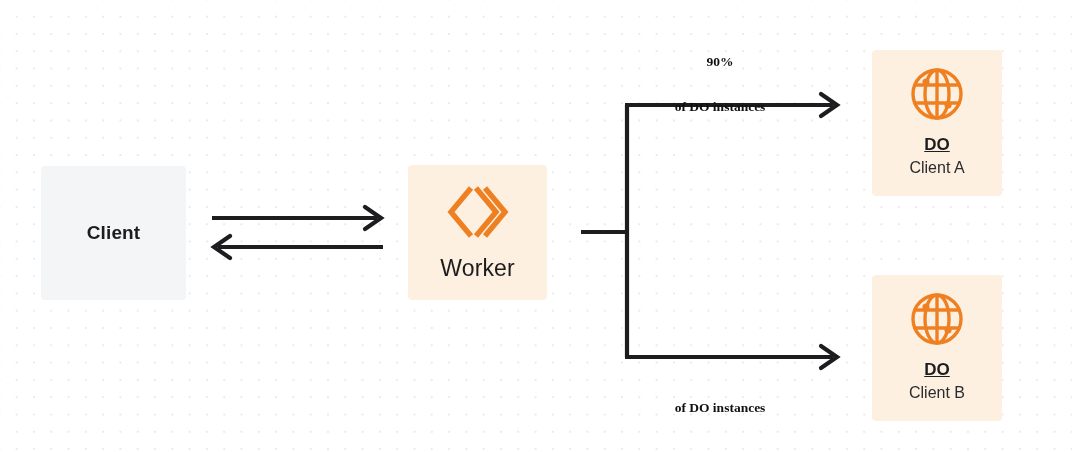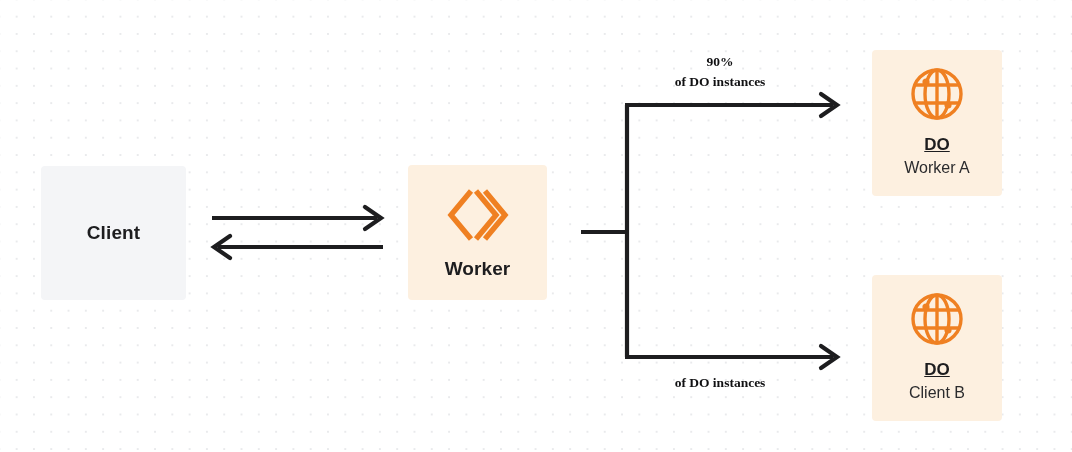--- a/index.html
+++ b/index.html
@@ -65,22 +65,22 @@
     top: 165px;
     width: 139px;
     height: 135px;
     background-color: #fdf0e0;
   }
   .worker-icon {
     margin-bottom: 14px;
     line-height: 0;
   }
   .worker-label {
-    font-size: 19px;
-    font-weight: bold;
+    font-size: 23px;
+    font-weight: normal;
     color: #1d1d1f;
     letter-spacing: 0.1px;
   }
 
   
   .do-node {
     left: 872px;
     width: 130px;
     height: 146px;
     background-color: #fdf0e0;
@@ -121,21 +121,21 @@
     left: 640px;
     top: 52px;
     width: 160px;
   }
   #label-bottom {
     left: 640px;
     top: 373px;
     width: 160px;
   }
   .edge-label .pct { display: block; }
-  .edge-label .sub { display: block; }
+  .edge-label .sub { display: block; margin-top: 25px; }
 </style>
 </head>
 <body>
 
 <div id="diagram-canvas">
 
   <svg class="svg-layer" viewBox="0 0 1072 452" xmlns="http://www.w3.org/2000/svg">
 
     <g>
       <line x1="212" y1="218" x2="377" y2="218" stroke="#1d1d1f" stroke-width="4.2" stroke-linecap="butt"></line>
@@ -191,21 +191,21 @@
           <ellipse cx="28" cy="28" rx="12" ry="24"></ellipse>
           <line x1="28" y1="4" x2="28" y2="52"></line>
           <line x1="6" y1="19" x2="50" y2="19"></line>
           <line x1="6" y1="37" x2="50" y2="37"></line>
         </g>
         <circle cx="17" cy="16" r="3.6" fill="#ef8022"></circle>
         <circle cx="39" cy="39" r="3.6" fill="#ef8022"></circle>
       </svg>
     </span>
     <span class="do-title">DO</span>
-    <span class="do-subtitle">Worker A</span>
+    <span class="do-subtitle">Client A</span>
   </div>
 
   <div class="node do-node" id="node-do-b">
     <span class="do-icon">
       <svg width="56" height="56" viewBox="0 0 56 56" xmlns="http://www.w3.org/2000/svg">
         <g fill="none" stroke="#ef8022" stroke-width="3.4">
           <circle cx="28" cy="28" r="24"></circle>
           <ellipse cx="28" cy="28" rx="12" ry="24"></ellipse>
           <line x1="28" y1="4" x2="28" y2="52"></line>
           <line x1="6" y1="19" x2="50" y2="19"></line>

